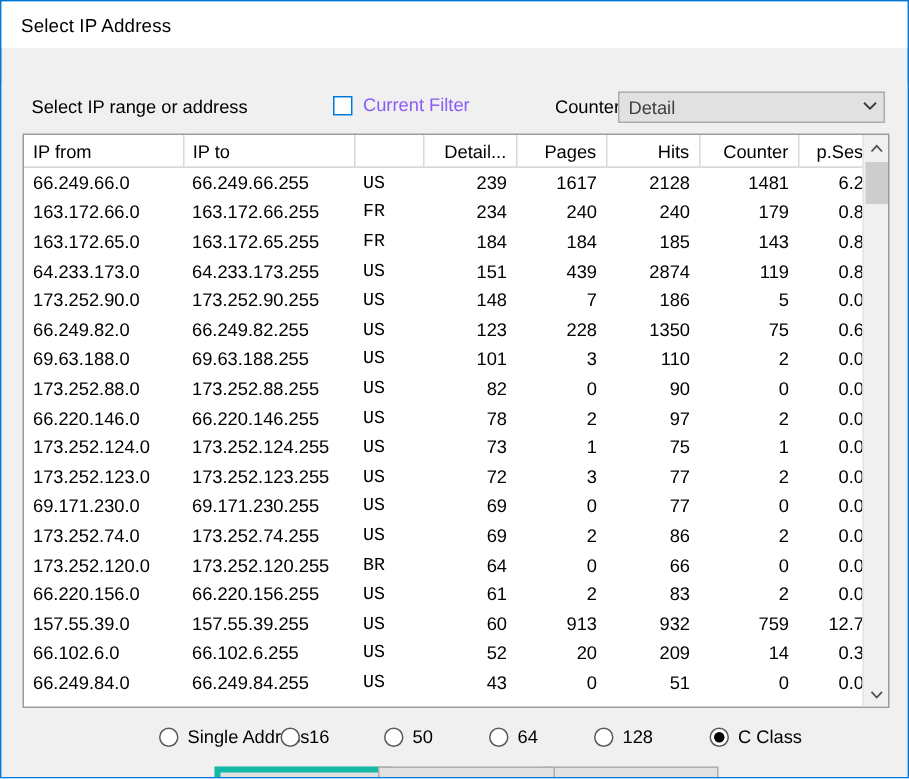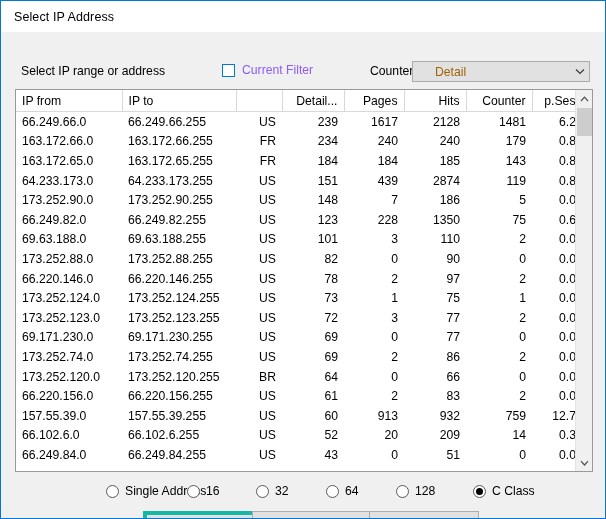--- a/index.html
+++ b/index.html
@@ -85,23 +85,23 @@
     top: 5px;
     width: 178px;
     height: 21px;
     box-sizing: border-box;
     border: 1px solid #acacac;
     background: #e1e1e1;
     display: flex;
     align-items: center;
   }
   #counter-value {
-    padding-left: 22px;
-    font-size: 12.2px;
-    color: #a16207;
+    padding-left: 6px;
+    font-size: 12.2px;
+    color: #404040;
     flex: 1;
   }
   .chev {
     width: 18px;
     text-align: center;
     color: #3a3a3a;
     font-size: 10px;
     line-height: 1;
   }
   
@@ -141,21 +141,21 @@
     white-space: nowrap;
   }
   table.ipgrid tbody td {
     height: 19.6px;
     padding: 0 6px;
     white-space: nowrap;
     overflow: hidden;
   }
   .al { text-align: left; }
   .ar { text-align: right; }
-  .ac { text-align: right; }
+  .ac { text-align: left; font-family: Liberation Mono, monospace; }
   
   col.c-ipfrom { width: 106px; }
   col.c-ipto   { width: 114px; }
   col.c-cc     { width: 46px; }
   col.c-sess   { width: 62px; }
   col.c-pages  { width: 60px; }
   col.c-hits   { width: 62px; }
   col.c-counter{ width: 66px; }
   col.c-pses   { width: 50px; }
   
@@ -525,21 +525,21 @@
         <div class="radio-item" style="position: absolute; left: 105px;">
           <span class="radio"></span>
           <span class="radio-label">Single Address</span>
         </div>
         <div class="radio-item" style="position: absolute; left: 186px;">
           <span class="radio"></span>
           <span class="radio-label">16</span>
         </div>
         <div class="radio-item" style="position: absolute; left: 255px;">
           <span class="radio"></span>
-          <span class="radio-label">32</span>
+          <span class="radio-label">50</span>
         </div>
         <div class="radio-item" style="position: absolute; left: 325px;">
           <span class="radio"></span>
           <span class="radio-label">64</span>
         </div>
         <div class="radio-item" style="position: absolute; left: 395px;">
           <span class="radio"></span>
           <span class="radio-label">128</span>
         </div>
         <div class="radio-item" style="position: absolute; left: 472px;">

